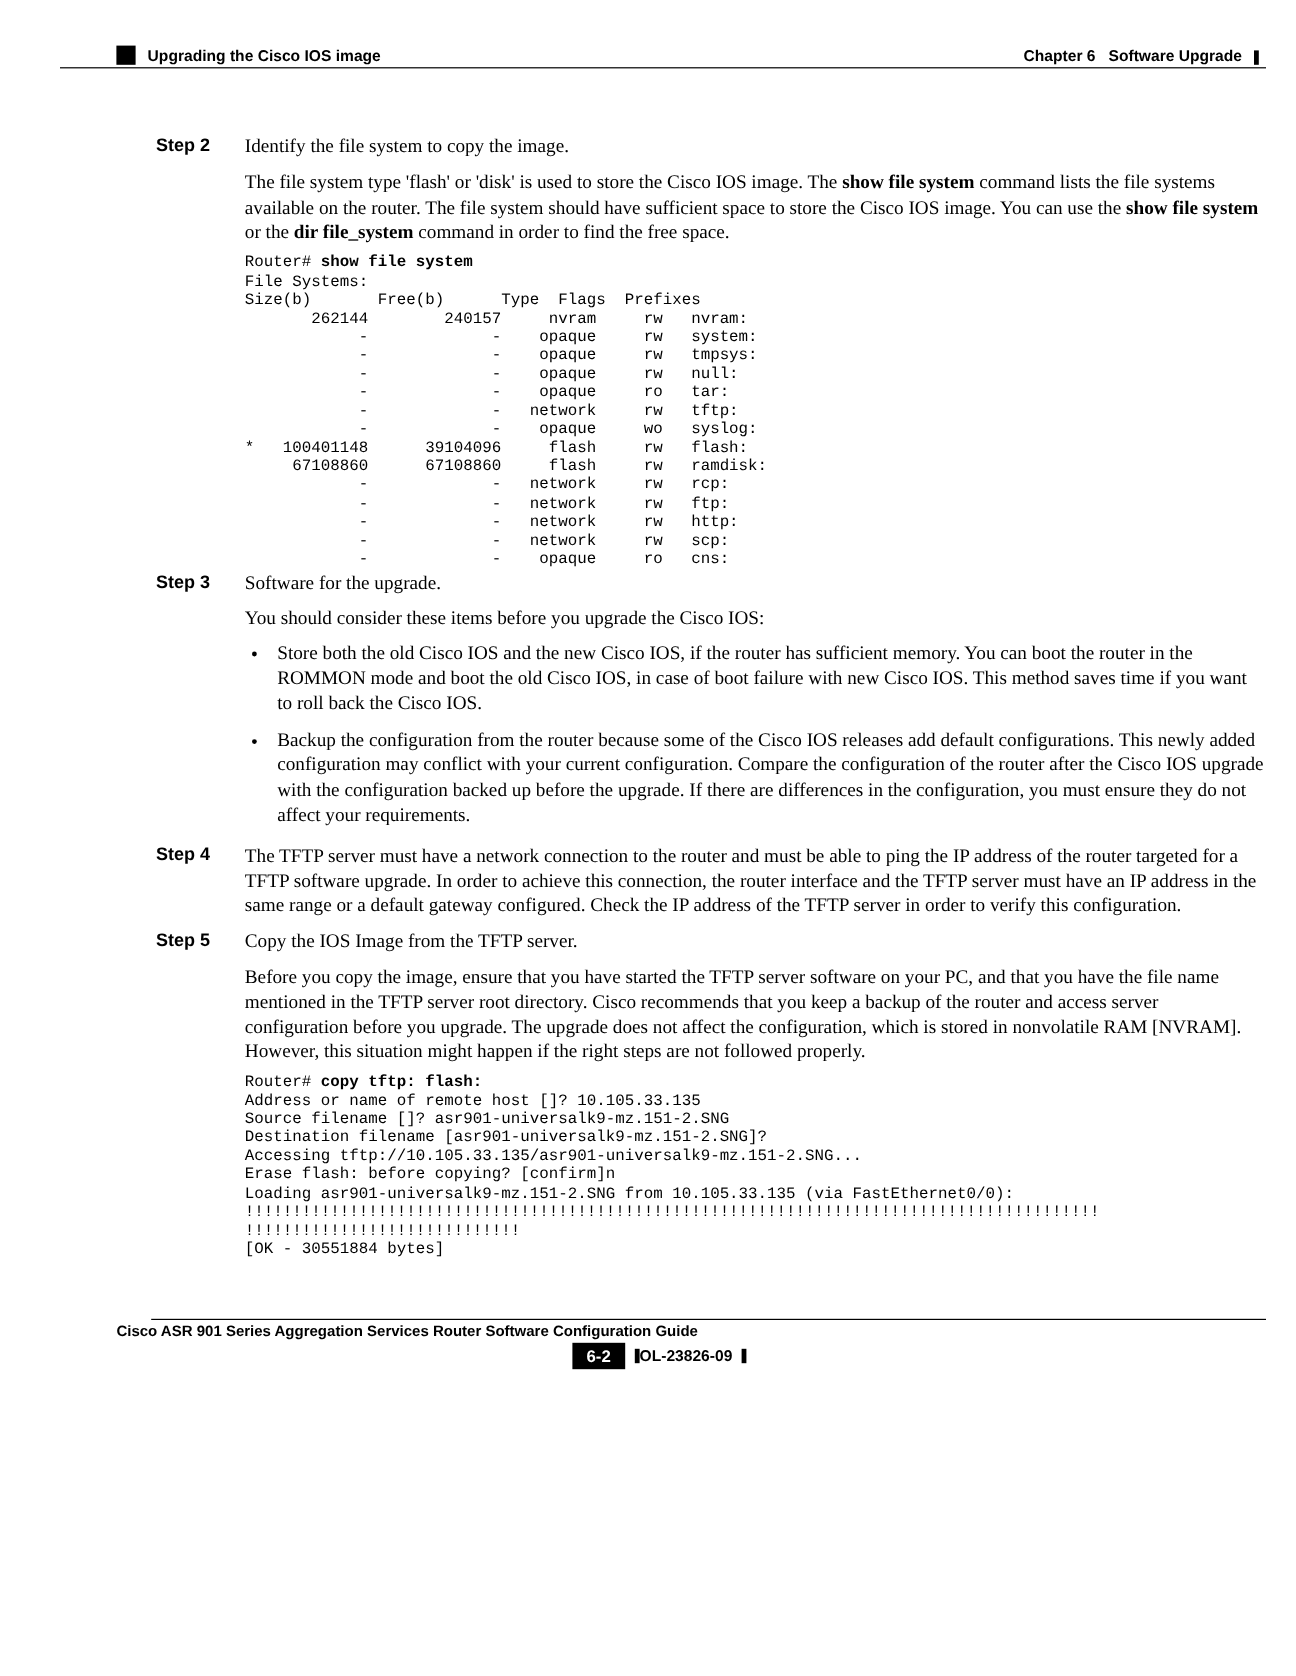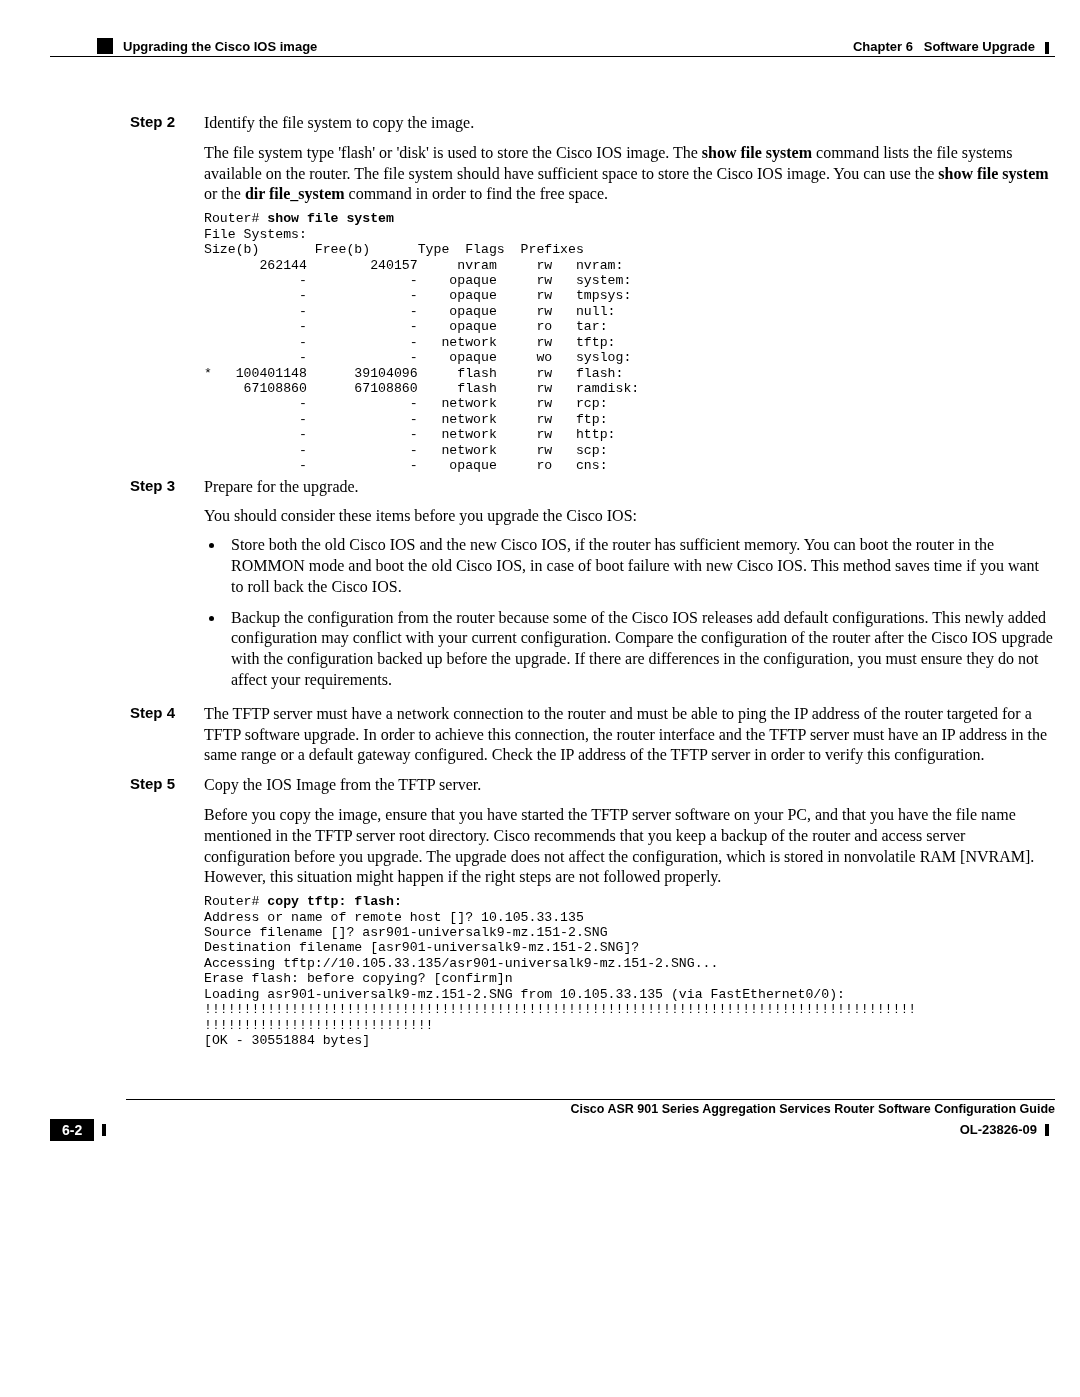--- a/index.html
+++ b/index.html
@@ -94,28 +94,27 @@
     .footer-rule {
       border-top: 1.5px solid #000;
       margin-bottom: 0;
       margin-left: 76px;
       margin-right: 0;
     }
     .footer-title {
       font-family: Arial, Helvetica, sans-serif;
       font-weight: bold;
       font-size: 12.5px;
-      margin-left: 80px;
+      margin-left: 47px;
       margin-top: 2px;
-      text-align: right;
     }
     .footer-bottom {
       display: flex;
       align-items: center;
-      justify-content: space-between;
+      justify-content: center;
       margin-top: 3px;
     }
     .page-badge {
       display: flex;
       align-items: center;
     }
     .black-box-page {
       background: #000;
       color: #fff;
       font-family: Arial, Helvetica, sans-serif;
@@ -193,21 +192,21 @@
             -             -   network     rw   ftp:
             -             -   network     rw   http:
             -             -   network     rw   scp:
             -             -    opaque     ro   cns:</span></pre>
   </div>
 </div>
 
 <div class="step-block">
   <span class="step-label">Step 3</span>
   <div class="step-body">
-    <div class="step-title">Prepare for the upgrade.</div>
+    <div class="step-title">Software for the upgrade.</div>
     <div class="step-para">You should consider these items before you upgrade the Cisco IOS:</div>
     <ul class="bullets">
       <li>Store both the old Cisco IOS and the new Cisco IOS, if the router has sufficient memory. You can boot the router in the ROMMON mode and boot the old Cisco IOS, in case of boot failure with new Cisco IOS. This method saves time if you want to roll back the Cisco IOS.</li>
       <li>Backup the configuration from the router because some of the Cisco IOS releases add default configurations. This newly added configuration may conflict with your current configuration. Compare the configuration of the router after the Cisco IOS upgrade with the configuration backed up before the upgrade. If there are differences in the configuration, you must ensure they do not affect your requirements.</li>
     </ul>
   </div>
 </div>
 
 <div class="step-block">
   <span class="step-label">Step 4</span>

